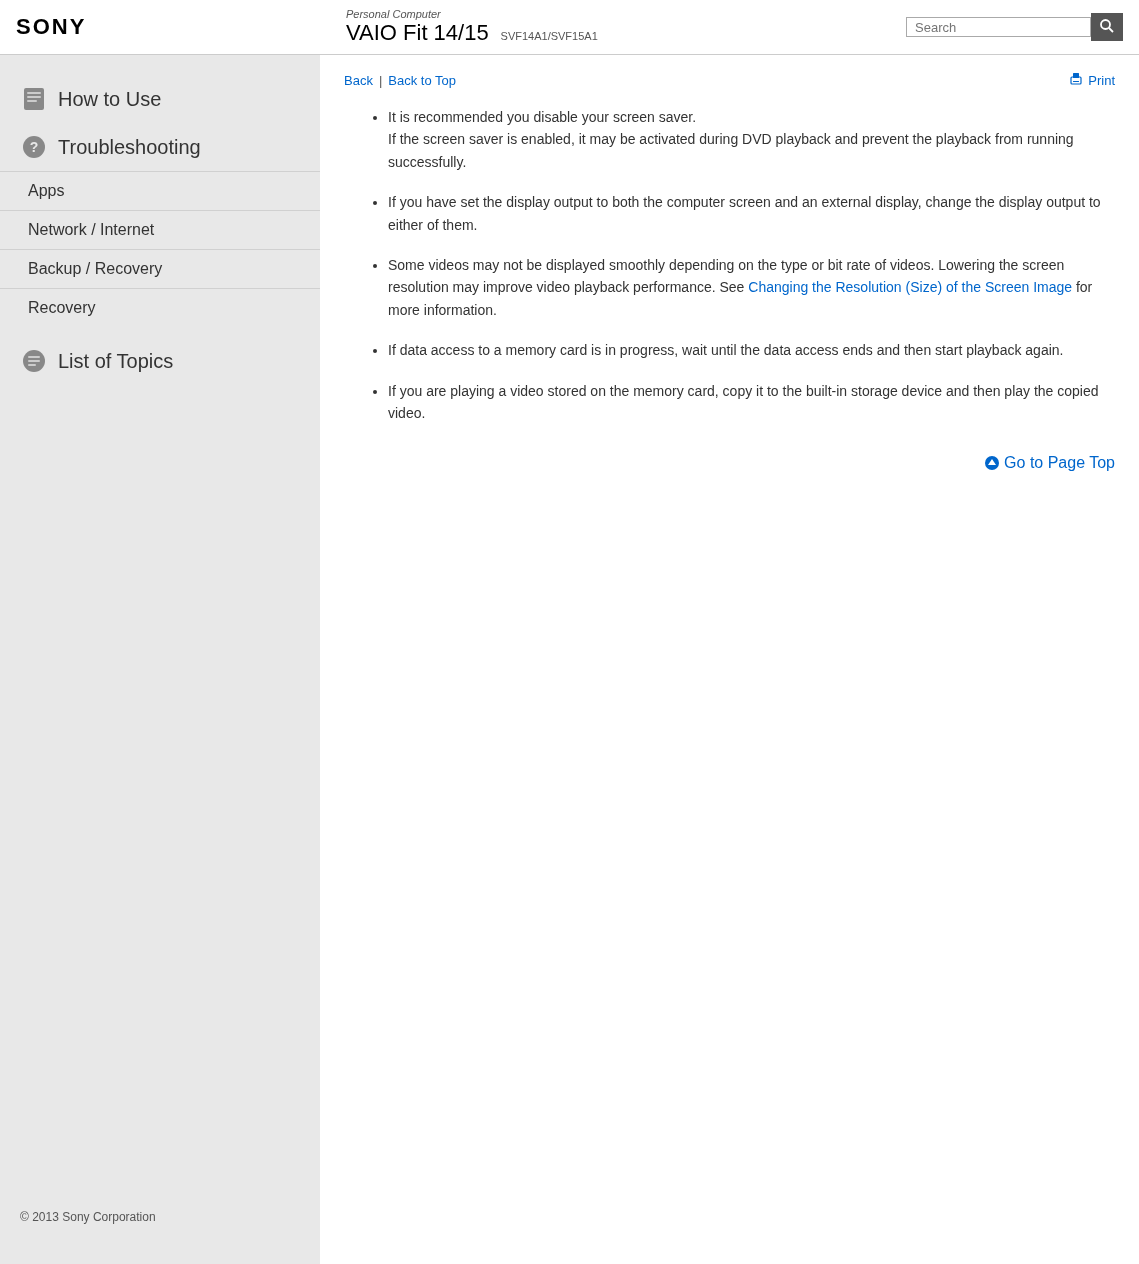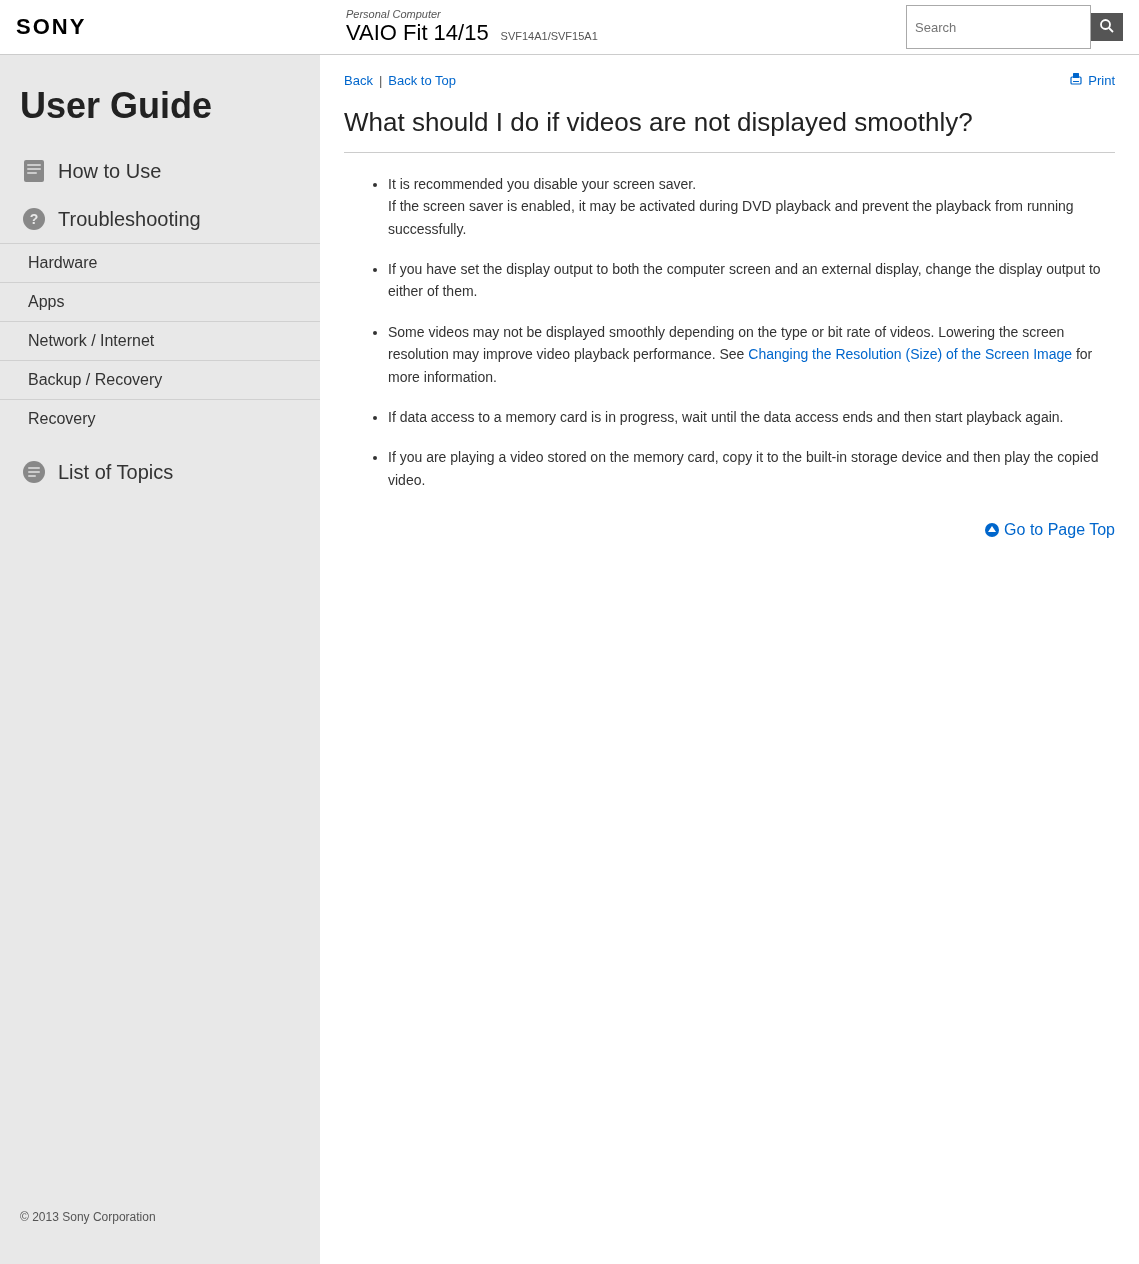--- a/index.html
+++ b/index.html
@@ -46,21 +46,21 @@
       color: #555;
       margin-left: 8px;
       font-weight: normal;
     }
     #header .search-area {
       display: flex;
       align-items: center;
     }
     #header .search-input {
       width: 185px;
-      height: 44px;
+      height: 20px;
       border: 1px solid #aaa;
       padding: 4px 8px;
       font-size: 13px;
       color: #888;
       outline: none;
     }
     #header .search-btn {
       width: 32px;
       height: 28px;
       background: #555;
@@ -224,21 +224,20 @@
           <line x1="10" y1="10" x2="14" y2="14" stroke="white" stroke-width="1.8"></line>
         </svg>
       </span>
     </button>
   </div>
 </div>
 
 <div class="main-layout">
 
   <div class="sidebar">
-    <div class="sidebar-title">User Guide</div>
 
     <div class="sidebar-nav-item">
       <span class="sidebar-nav-icon">
         <svg width="26" height="26" viewBox="0 0 26 26">
           <rect x="3" y="2" width="20" height="22" rx="2" fill="#888"></rect>
           <rect x="6" y="6" width="14" height="2" rx="1" fill="#ccc"></rect>
           <rect x="6" y="10" width="14" height="2" rx="1" fill="#ccc"></rect>
           <rect x="6" y="14" width="10" height="2" rx="1" fill="#ccc"></rect>
         </svg>
       </span>
@@ -248,21 +247,20 @@
     <div class="sidebar-nav-item">
       <span class="sidebar-nav-icon">
         <svg width="26" height="26" viewBox="0 0 26 26">
           <circle cx="13" cy="13" r="11" fill="#888"></circle>
           <text x="13" y="18" text-anchor="middle" font-size="14" font-weight="bold" fill="#e8e8e8">?</text>
         </svg>
       </span>
       <span>Troubleshooting</span>
     </div>
 
-    <div class="sidebar-sub-item">Hardware</div>
     <div class="sidebar-sub-item">Apps</div>
     <div class="sidebar-sub-item">Network / Internet</div>
     <div class="sidebar-sub-item">Backup / Recovery</div>
     <div class="sidebar-sub-item">Recovery</div>
 
     <div class="sidebar-nav-item" style="margin-top:10px;">
       <span class="sidebar-nav-icon">
         <svg width="26" height="26" viewBox="0 0 26 26">
           <circle cx="13" cy="13" r="11" fill="#888"></circle>
           <rect x="7" y="8" width="12" height="2" rx="1" fill="#ccc"></rect>
@@ -289,21 +287,20 @@
           <svg width="16" height="16" viewBox="0 0 16 16" fill="#0066cc">
             <rect x="3" y="6" width="10" height="7" rx="1" fill="none" stroke="#0066cc" stroke-width="1.2"></rect>
             <rect x="5" y="2" width="6" height="5" rx="0.5" fill="#0066cc"></rect>
             <rect x="5" y="10" width="6" height="1" rx="0.3" fill="#0066cc"></rect>
           </svg>
         </span>
         <span>Print</span>
       </a>
     </div>
 
-    <h1 class="page-heading">What should I do if videos are not displayed smoothly?</h1>
 
     <div class="content-body">
       <ul>
         <li>
           It is recommended you disable your screen saver.<br>
           If the screen saver is enabled, it may be activated during DVD playback and prevent the playback from running successfully.
         </li>
         <li>
           If you have set the display output to both the computer screen and an external display, change the display output to either of them.
         </li>

